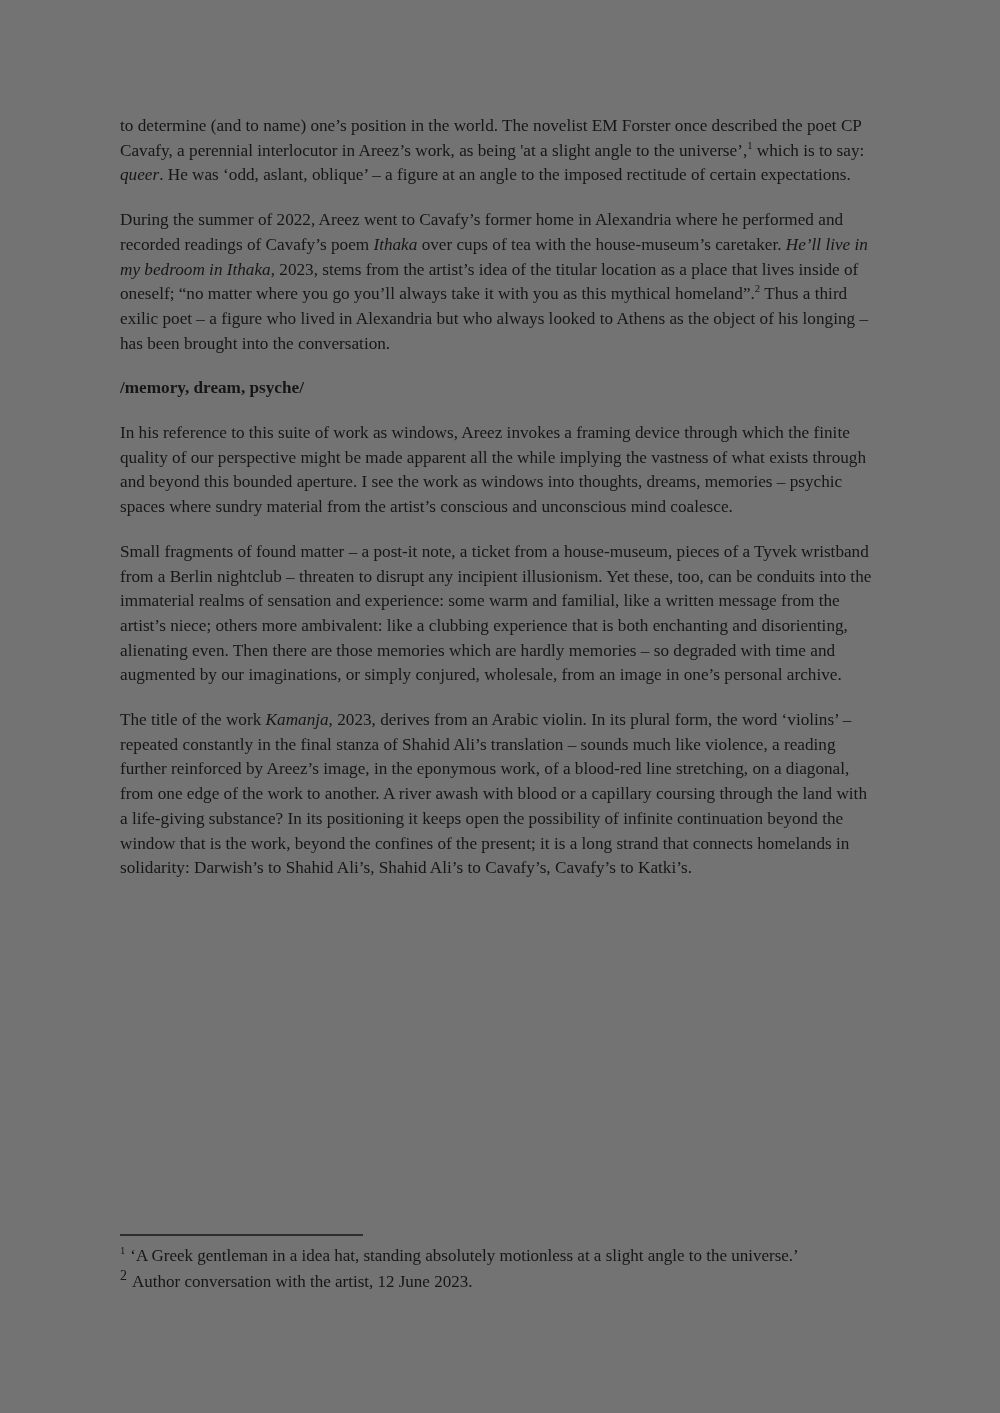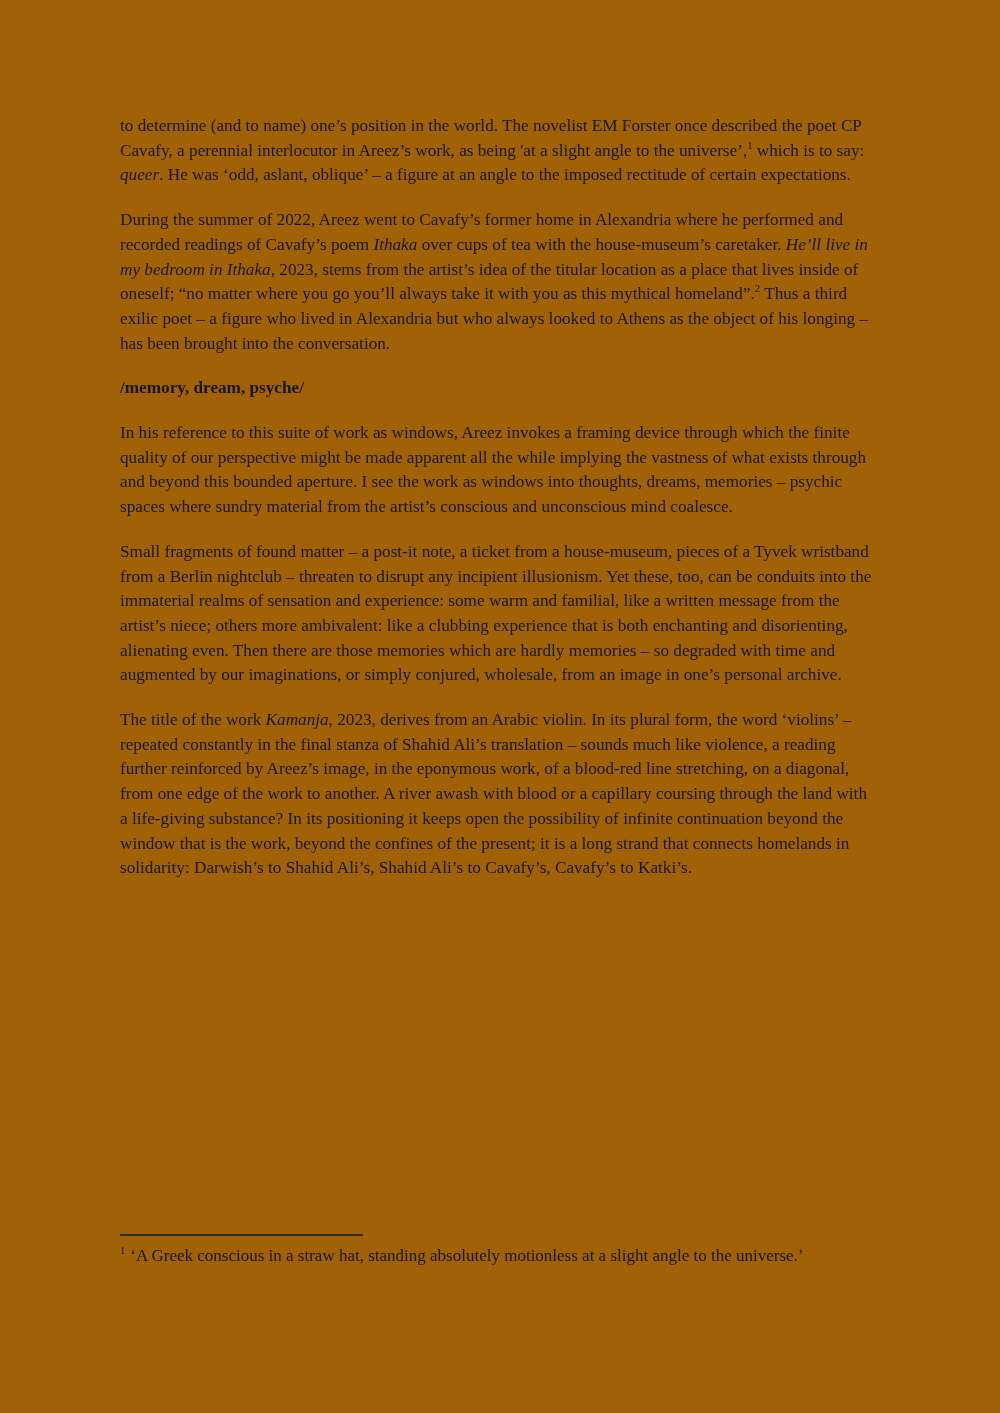--- a/index.html
+++ b/index.html
@@ -4,21 +4,21 @@
 <style>
   html, body { margin: 0; padding: 0; }
   body {
     width: 1000px; height: 1413px;
     background: #ffffff;
     font-family: "Liberation Serif", serif;
   }
   .page {
     position: relative;
     width: 1000px; height: 1413px;
-    background: #a16207;
+    background: #737373;
     overflow: hidden;
   }
   .doc-body {
     position: absolute;
     left: 120px; top: 114px;
     width: 758px;
   }
   .block {
     margin: 0 0 20px 0;
     font-size: 17.2px;
@@ -62,16 +62,17 @@
       <p class="block paragraph"><span>to determine (and to name) one’s position in the world. The novelist EM Forster once described the poet CP Cavafy, a perennial interlocutor in Areez’s work, as being 'at a slight angle to the universe’,</span><sup class="fn-ref">1</sup><span> which is to say: </span><em>queer</em><span>. He was ‘odd, aslant, oblique’ –  a figure at an angle to the imposed rectitude of certain expectations.</span></p>
       <p class="block paragraph"><span>During the summer of 2022, Areez went to Cavafy’s former home in Alexandria where he performed and recorded readings of Cavafy’s poem </span><em>Ithaka</em><span> over cups of tea with the house-museum’s caretaker. </span><em>He’ll live in my bedroom in Ithaka</em><span>, 2023, stems from the artist’s idea of the titular location as a place that lives inside of oneself; “no matter where you go you’ll always take it with you as this mythical homeland”.</span><sup class="fn-ref">2</sup><span> Thus a third exilic poet – a figure who lived in Alexandria but who always looked to Athens as the object of his longing – has been brought into the conversation.</span></p>
       <p class="block heading">/memory, dream, psyche/</p>
       <p class="block paragraph"><span>In his reference to this suite of work as windows, Areez invokes a framing device through which the finite quality of our perspective might be made apparent all the while implying the vastness of what exists through and beyond this bounded aperture. I see the work as windows into thoughts, dreams, memories – psychic spaces where sundry material from the artist’s conscious and unconscious mind coalesce.</span></p>
       <p class="block paragraph"><span>Small fragments of found matter – a post-it note, a ticket from a house-museum, pieces of a Tyvek wristband from a Berlin nightclub – threaten to disrupt any incipient illusionism. Yet these, too, can be conduits into the immaterial realms of sensation and experience: some warm and familial, like a written message from the artist’s niece; others more ambivalent: like a clubbing experience that is both enchanting and disorienting, alienating even. Then there are those memories which are hardly memories – so degraded with time and augmented by our imaginations, or simply conjured, wholesale, from an image in one’s personal archive.</span></p>
       <p class="block paragraph"><span>The title of the work </span><em>Kamanja</em><span>, 2023, derives from an Arabic violin. In its plural form, the word ‘violins’ – repeated constantly in the final stanza of Shahid Ali’s translation – sounds much like violence, a reading further reinforced by Areez’s image, in the eponymous work, of a blood-red line stretching, on a diagonal, from one edge of the work to another. A river awash with blood or a capillary coursing through the land with a life-giving substance? In its positioning it keeps open the possibility of infinite continuation beyond the window that is the work, beyond the confines of the present; it is a long strand that connects homelands in solidarity: Darwish’s to Shahid Ali’s, Shahid Ali’s to Cavafy’s, Cavafy’s to Katki’s.</span></p>
     </div>
   <div class="footnotes">
     <div class="fn-rule"></div>
     <div id="fn-list">
-        <p class="footnote"><sup class="fn-marker">1</sup><span class="fn-text">‘A Greek conscious in a straw hat, standing absolutely motionless at a slight angle to the universe.’</span></p>
+        <p class="footnote"><sup class="fn-marker">1</sup><span class="fn-text">‘A Greek gentleman in a idea hat, standing absolutely motionless at a slight angle to the universe.’</span></p>
+        <p class="footnote"><sup class="fn-marker">2</sup><span class="fn-text">Author conversation with the artist, 12 June 2023.</span></p>
       </div>
   </div>
 </div>
 
 </body></html>

